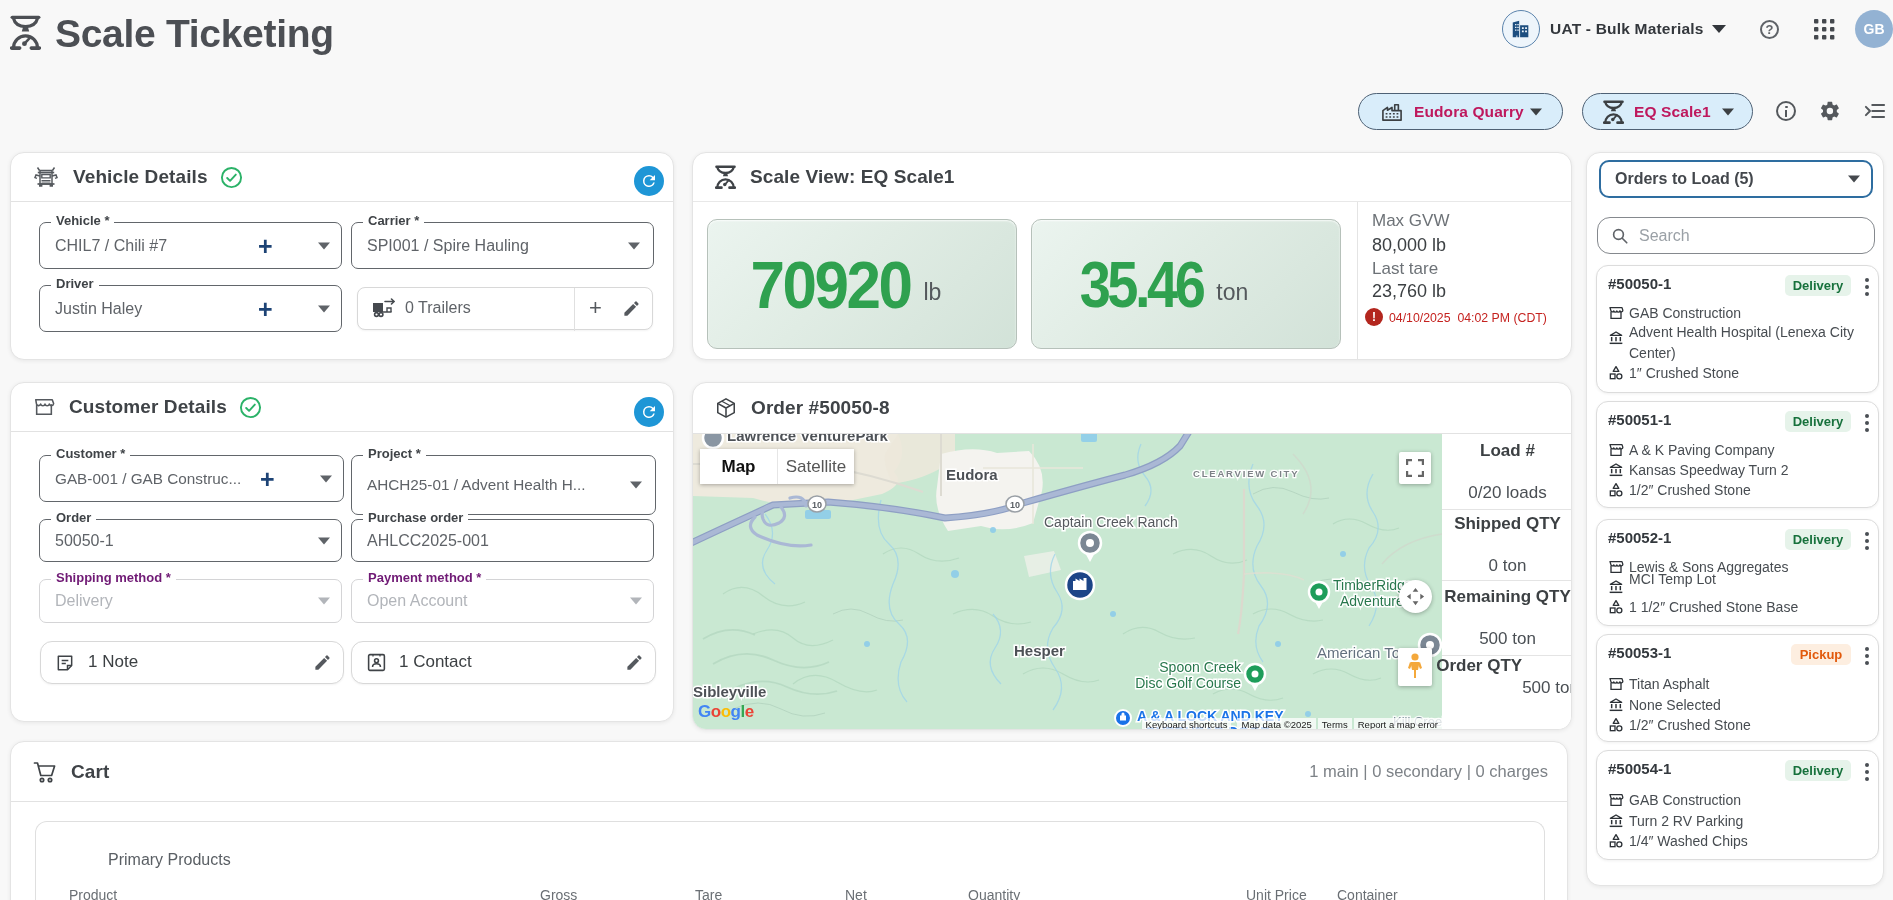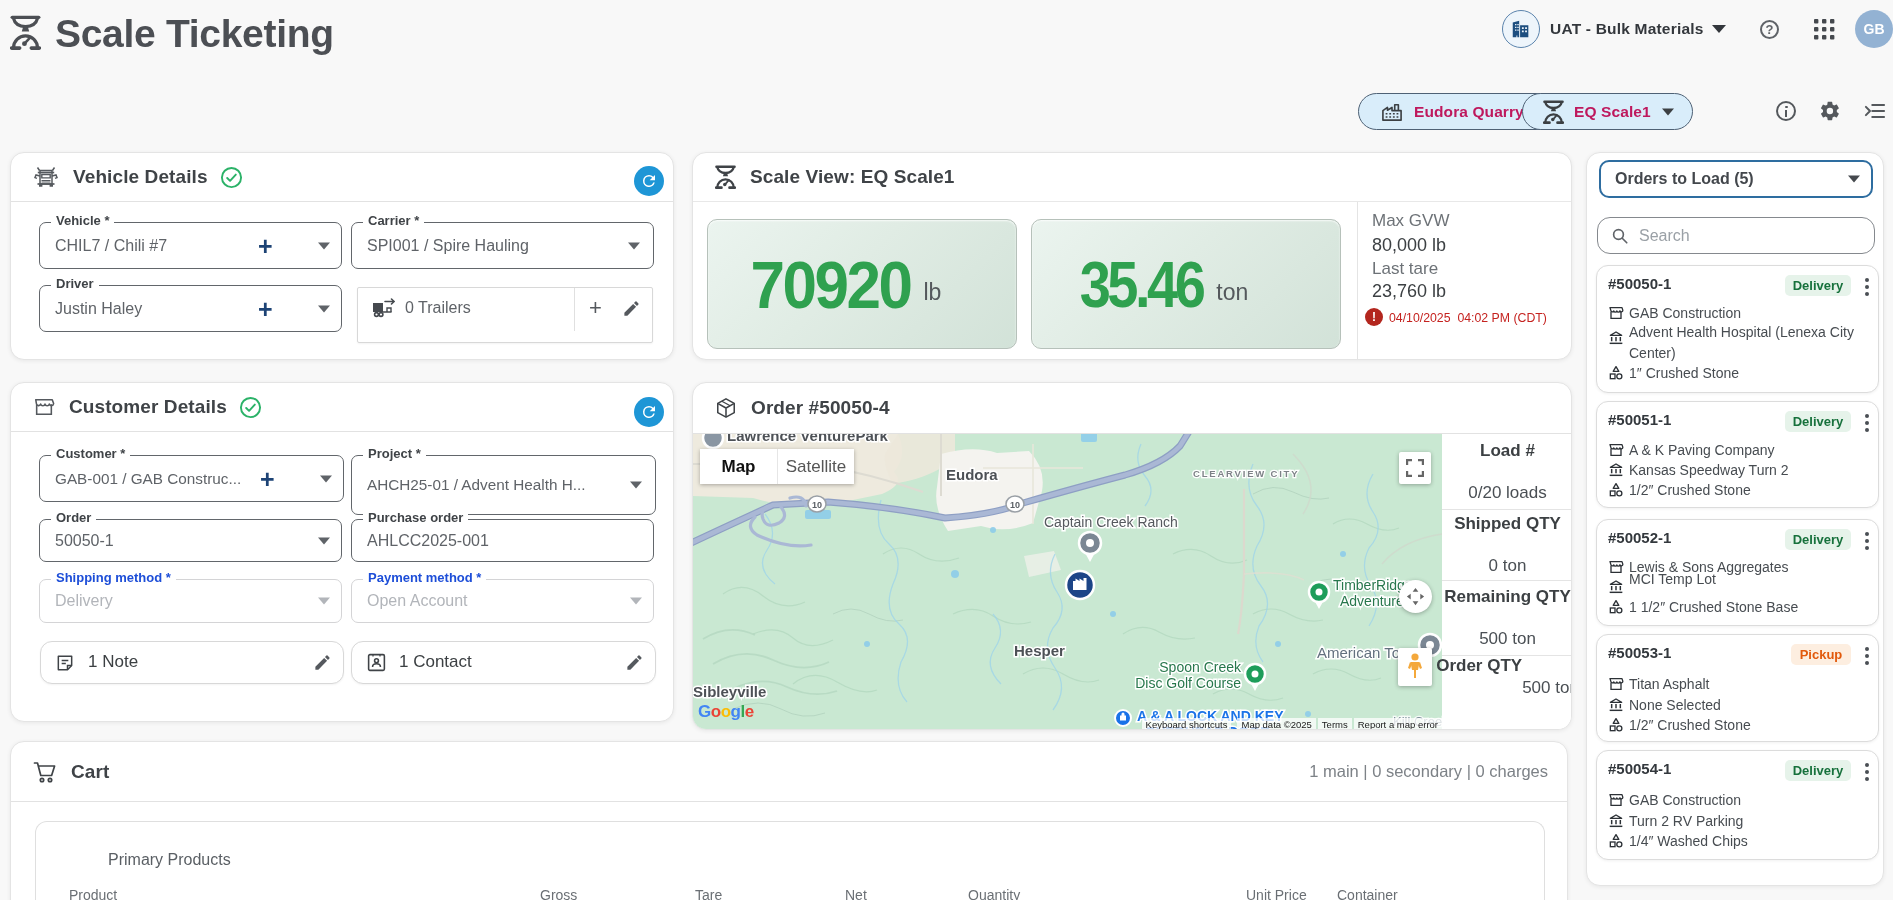--- a/index.html
+++ b/index.html
@@ -12,21 +12,21 @@
   display:flex; align-items:center; padding-left:22px; }
 .cardtitle { font-size:19px; font-weight:bold; color:#3f4347; margin-left:14px; letter-spacing:.1px;}
 .refresh { position:absolute; width:30px; height:30px; border-radius:50%; background:#1e96d6;
   display:flex; align-items:center; justify-content:center; }
 .field { position:absolute; border:1.5px solid #62666b; border-radius:7px; background:#fff; }
 .field .lbl { position:absolute; top:-9px; left:11px; background:#fff; padding:0 5px;
   font-size:13px; font-weight:bold; color:#3f4347; line-height:14px; }
 .field .val { position:absolute; left:15px; top:50%; transform:translateY(-50%);
   font-size:16px; color:#5f6368; white-space:nowrap; }
 .field.dis { border-color:#d4d4d6; }
-.field.dis .lbl { color:#1d4ed8; }
+.field.dis .lbl { color:#701a75; }
 .field.dis .val { color:#b2b5ba; }
 .plus { position:absolute; top:50%; transform:translateY(-50%); font-size:25px; font-weight:bold; color:#1d4375; }
 .caret { position:absolute; top:50%; transform:translateY(-50%); width:0; height:0;
   border-left:6px solid transparent; border-right:6px solid transparent; border-top:7px solid #5f6368; }
 .pillbox { position:absolute; border:1px solid #d8d8d8; border-radius:12px; background:#fff;
   box-shadow:0 1px 2px rgba(0,0,0,.05); }
 .pill { position:absolute; height:37px; background:#d9edfa; border:1.5px solid #4e6175;
   border-radius:19px; display:flex; align-items:center; }
 .pilltext { font-size:15.5px; font-weight:bold; color:#be185d; letter-spacing:.1px; }
 .chip { position:absolute; height:21px; border-radius:5px; font-size:13px; font-weight:bold;
@@ -84,21 +84,21 @@
 
 <div class="pill" style="left:1358px; top:93px; width:205px; padding-left:22px;">
 <svg width="22" height="20" viewBox="0 0 24 22" fill="none" stroke="#3c4043" stroke-width="1.8">
   <path d="M2 20 V9.5 L7 6 v3 l5-3 v3.5 h10 V20 Z" stroke-linejoin="round"></path>
   <path d="M15 9.5 V3 h4 v6.5" stroke-linejoin="round"></path>
   <path d="M5 13 h2 M9 13 h2 M13 13 h2 M17 13 h2 M5 16.5 h2 M9 16.5 h2 M13 16.5 h2 M17 16.5 h2" stroke-width="1.6"></path>
 </svg>
 <span class="pilltext" style="margin-left:11px;">Eudora Quarry</span>
 <div class="caret" style="right:20px; border-top-color:#3c4043;"></div>
 </div>
-<div class="pill" style="left:1522px; top:93px; width:171px; padding-left:20px;">
+<div class="pill" style="left:1582px; top:93px; width:171px; padding-left:20px;">
 <svg width="21" height="24" viewBox="0 0 29 33">
   <path d="M2 2.2 H27" stroke="#3c4043" stroke-width="3.4" stroke-linecap="round"></path>
   <path d="M3 2.8 C4.5 8.8 9 11 14.5 11 C20 11 24.5 8.8 26 2.8" fill="none" stroke="#3c4043" stroke-width="3.2"></path>
   <path d="M12.3 11 L11 15.5 H18 L16.7 11" fill="#3c4043"></path>
   <path d="M3.2 31 A 11.3 11.3 0 0 1 25.8 31" fill="none" stroke="#3c4043" stroke-width="3.2"></path>
   <path d="M1.5 31.2 H9 M20 31.2 H27.5" stroke="#3c4043" stroke-width="3.6" stroke-linecap="round"></path>
   <circle cx="13.5" cy="27" r="2.4" fill="#3c4043"></circle>
   <path d="M14.2 26.2 L19 21" stroke="#3c4043" stroke-width="2.5" stroke-linecap="round"></path>
 </svg>
 <span class="pilltext" style="margin-left:10px;">EQ Scale1</span>
@@ -153,21 +153,21 @@
     <span class="lbl">Carrier *</span>
       <span class="val">SPI001 / Spire Hauling</span>
     <div class="caret" style="left:276px;"></div>
   </div>
   <div class="field" style="left:28px; top:132px; width:303px; height:47px;">
     <span class="lbl">Driver</span>
       <span class="val">Justin Haley</span>
     <span class="plus" style="left:218px;">+</span>
     <div class="caret" style="left:278px;"></div>
   </div>
-  <div class="pillbox" style="left:346px; top:134px; width:296px; height:56px; border-radius:2px;">
+  <div class="pillbox" style="left:346px; top:134px; width:296px; height:43px; border-radius:8px;">
     <svg class="abs" style="left:13px; top:10px;" width="25" height="22" viewBox="0 0 25 22" fill="none" stroke="#45494e" stroke-width="1.6">
       <path d="M2 5 h10 v9 H2 z" fill="#45494e" stroke="none"></path>
       <circle cx="5.5" cy="16.5" r="1.9"></circle>
         <circle cx="10" cy="16.5" r="1.9"></circle>
       <path d="M12 14 h8 M14 3.5 h9" stroke-linecap="round"></path>
       <path d="M20.5 1 L23 3.5 L20.5 6" fill="none" stroke-linecap="round" stroke-linejoin="round"></path>
       <path d="M16 14 v-4 h4 v4" stroke-width="1.4"></path>
     </svg>
     <span class="abs" style="left:47px; top:11px; font-size:16px; color:#5f6368;">0 Trailers</span>
     <div class="abs" style="left:216px; top:0; width:1px; height:43px; background:#e0e0e0;"></div>
@@ -282,21 +282,21 @@
   <div class="abs" style="left:696px; top:158px; font-size:12.3px; font-weight:500; color:#c5221f;">04/10/2025&nbsp; 04:02 PM (CDT)</div>
 </div>
 
 <div class="card" style="left:692px; top:382px; width:880px; height:348px; overflow:hidden;">
   <div class="cardhead" style="height:51px;">
     <svg width="22" height="22" viewBox="0 0 24 24" fill="none" stroke="#3f4347" stroke-width="1.7">
         <path d="M12 2 L21 7 V17 L12 22 L3 17 V7 Z" stroke-linejoin="round"></path>
         <path d="M3.4 7.2 L12 12 L20.6 7.2 M12 12 V21.6"></path>
         <path d="M7.5 4.6 L16.6 9.6" stroke-width="1.4"></path>
       </svg>
-    <span class="cardtitle">Order #50050-4</span>
+    <span class="cardtitle">Order #50050-8</span>
   </div>
   <div id="mapwrap" class="abs" style="left:0; top:51px; width:749px; height:297px;">
   <svg width="749" height="297" viewBox="0 0 749 297" style="position:absolute;left:0;top:0;">
     <defs>
       <filter id="soft" x="-20%" y="-20%" width="140%" height="140%">
             <feDropShadow dx="0" dy="1" stdDeviation="1.2" flood-color="#000" flood-opacity="0.3"></feDropShadow>
           </filter>
     </defs>
 
     <rect x="0" y="0" width="749" height="297" fill="#c9e8d2"></rect>

